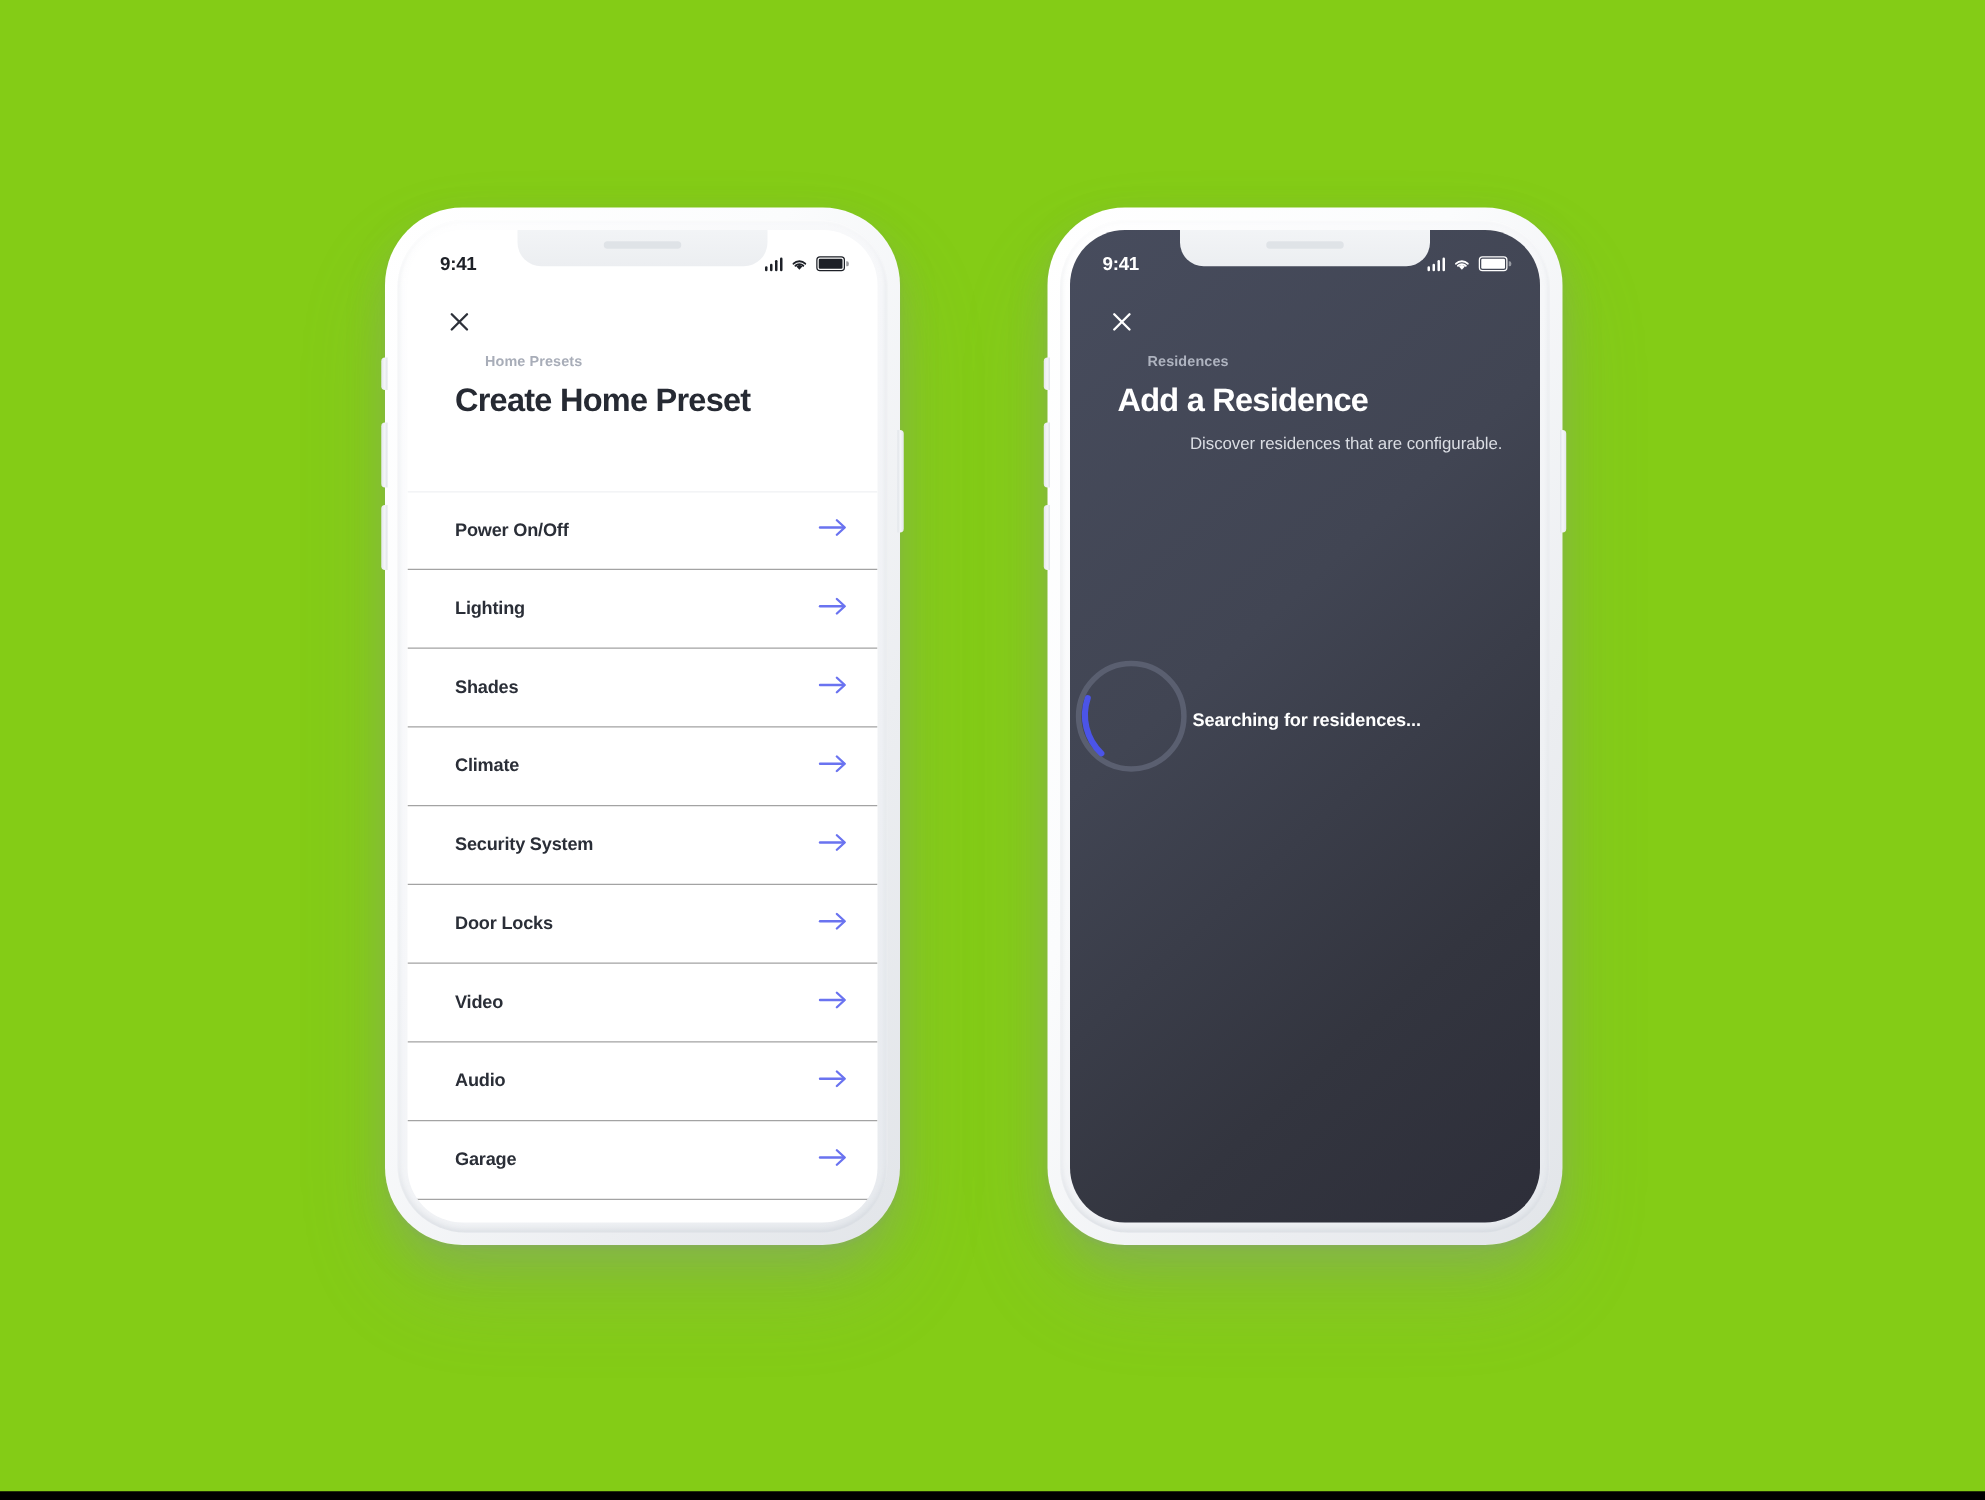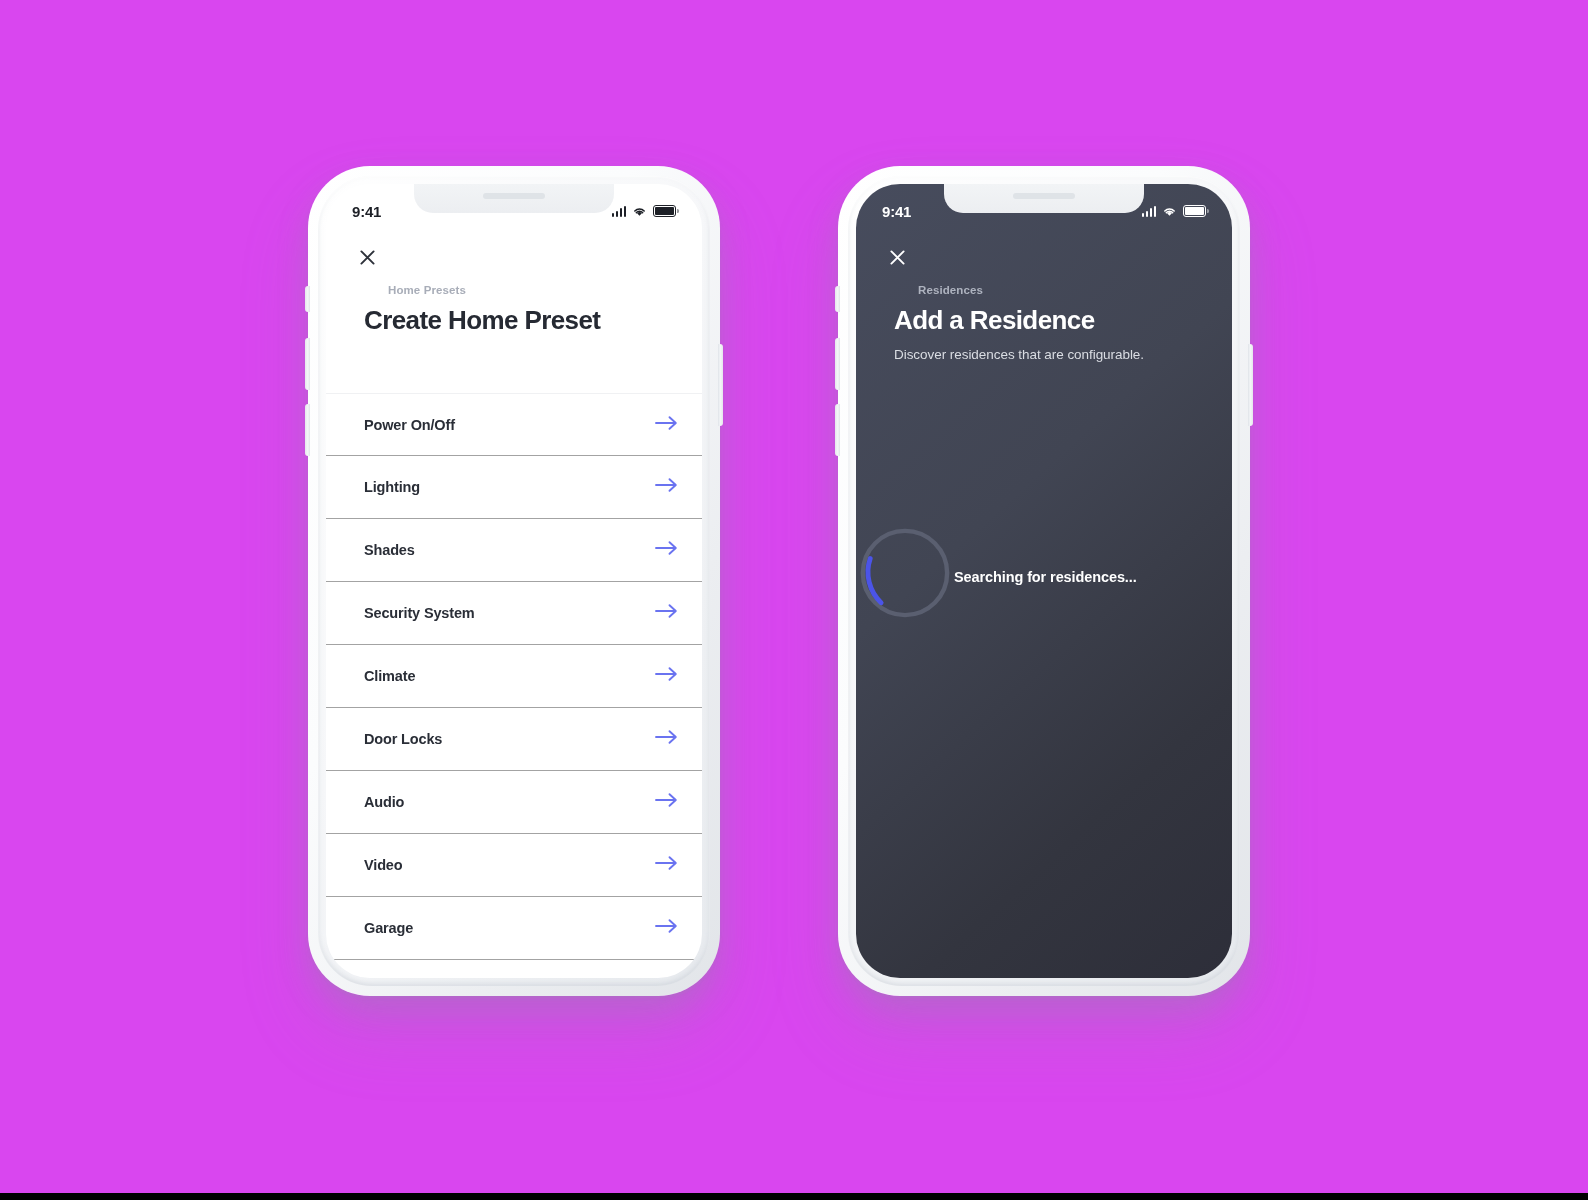--- a/index.html
+++ b/index.html
@@ -9,21 +9,21 @@
     height: 1200px;
     background: #ffffff;
     font-family: "Liberation Sans", sans-serif;
     overflow: hidden;
   }
 
   #stage {
     position: relative;
     width: 1588px;
     height: 1200px;
-    background: #d946ef;
+    background: #84cc16;
   }
 
   
   #bottom-bar {
     position: absolute;
     left: 0; bottom: 0;
     width: 1588px; height: 7px;
     background: #000000;
   }
 
@@ -187,20 +187,21 @@
     letter-spacing: -0.6px;
     margin-top: 9px;
   }
   .headline-dark  { color: #262a33; }
   .headline-light { color: #ffffff; }
   .subline {
     font-size: 13.5px;
     color: #dadde3;
     margin-top: 11px;
     letter-spacing: -0.05px;
+    text-align: right;
   }
 
   
   .list {
     position: absolute;
     top: 209px;
     left: 0;
     right: 0;
   }
   .list-row {
@@ -305,49 +306,49 @@
               </svg></span>
           </div>
           <div class="list-row">
             <span class="row-label">Shades</span>
             <span><svg class="row-arrow" viewBox="0 0 26 20">
                 <path d="M2 10 H21" stroke="#6a73f0" stroke-width="1.9" stroke-linecap="round"></path>
                 <path d="M15.5 4.2 L21.8 10 L15.5 15.8" stroke="#6a73f0" stroke-width="1.9" fill="none" stroke-linecap="round" stroke-linejoin="round"></path>
               </svg></span>
           </div>
           <div class="list-row">
+            <span class="row-label">Climate</span>
+            <span><svg class="row-arrow" viewBox="0 0 26 20">
+                <path d="M2 10 H21" stroke="#6a73f0" stroke-width="1.9" stroke-linecap="round"></path>
+                <path d="M15.5 4.2 L21.8 10 L15.5 15.8" stroke="#6a73f0" stroke-width="1.9" fill="none" stroke-linecap="round" stroke-linejoin="round"></path>
+              </svg></span>
+          </div>
+          <div class="list-row">
             <span class="row-label">Security System</span>
             <span><svg class="row-arrow" viewBox="0 0 26 20">
                 <path d="M2 10 H21" stroke="#6a73f0" stroke-width="1.9" stroke-linecap="round"></path>
                 <path d="M15.5 4.2 L21.8 10 L15.5 15.8" stroke="#6a73f0" stroke-width="1.9" fill="none" stroke-linecap="round" stroke-linejoin="round"></path>
               </svg></span>
           </div>
           <div class="list-row">
-            <span class="row-label">Climate</span>
-            <span><svg class="row-arrow" viewBox="0 0 26 20">
-                <path d="M2 10 H21" stroke="#6a73f0" stroke-width="1.9" stroke-linecap="round"></path>
-                <path d="M15.5 4.2 L21.8 10 L15.5 15.8" stroke="#6a73f0" stroke-width="1.9" fill="none" stroke-linecap="round" stroke-linejoin="round"></path>
-              </svg></span>
-          </div>
-          <div class="list-row">
             <span class="row-label">Door Locks</span>
             <span><svg class="row-arrow" viewBox="0 0 26 20">
                 <path d="M2 10 H21" stroke="#6a73f0" stroke-width="1.9" stroke-linecap="round"></path>
                 <path d="M15.5 4.2 L21.8 10 L15.5 15.8" stroke="#6a73f0" stroke-width="1.9" fill="none" stroke-linecap="round" stroke-linejoin="round"></path>
               </svg></span>
           </div>
           <div class="list-row">
+            <span class="row-label">Video</span>
+            <span><svg class="row-arrow" viewBox="0 0 26 20">
+                <path d="M2 10 H21" stroke="#6a73f0" stroke-width="1.9" stroke-linecap="round"></path>
+                <path d="M15.5 4.2 L21.8 10 L15.5 15.8" stroke="#6a73f0" stroke-width="1.9" fill="none" stroke-linecap="round" stroke-linejoin="round"></path>
+              </svg></span>
+          </div>
+          <div class="list-row">
             <span class="row-label">Audio</span>
-            <span><svg class="row-arrow" viewBox="0 0 26 20">
-                <path d="M2 10 H21" stroke="#6a73f0" stroke-width="1.9" stroke-linecap="round"></path>
-                <path d="M15.5 4.2 L21.8 10 L15.5 15.8" stroke="#6a73f0" stroke-width="1.9" fill="none" stroke-linecap="round" stroke-linejoin="round"></path>
-              </svg></span>
-          </div>
-          <div class="list-row">
-            <span class="row-label">Video</span>
             <span><svg class="row-arrow" viewBox="0 0 26 20">
                 <path d="M2 10 H21" stroke="#6a73f0" stroke-width="1.9" stroke-linecap="round"></path>
                 <path d="M15.5 4.2 L21.8 10 L15.5 15.8" stroke="#6a73f0" stroke-width="1.9" fill="none" stroke-linecap="round" stroke-linejoin="round"></path>
               </svg></span>
           </div>
           <div class="list-row">
             <span class="row-label">Garage</span>
             <span><svg class="row-arrow" viewBox="0 0 26 20">
                 <path d="M2 10 H21" stroke="#6a73f0" stroke-width="1.9" stroke-linecap="round"></path>
                 <path d="M15.5 4.2 L21.8 10 L15.5 15.8" stroke="#6a73f0" stroke-width="1.9" fill="none" stroke-linecap="round" stroke-linejoin="round"></path>

